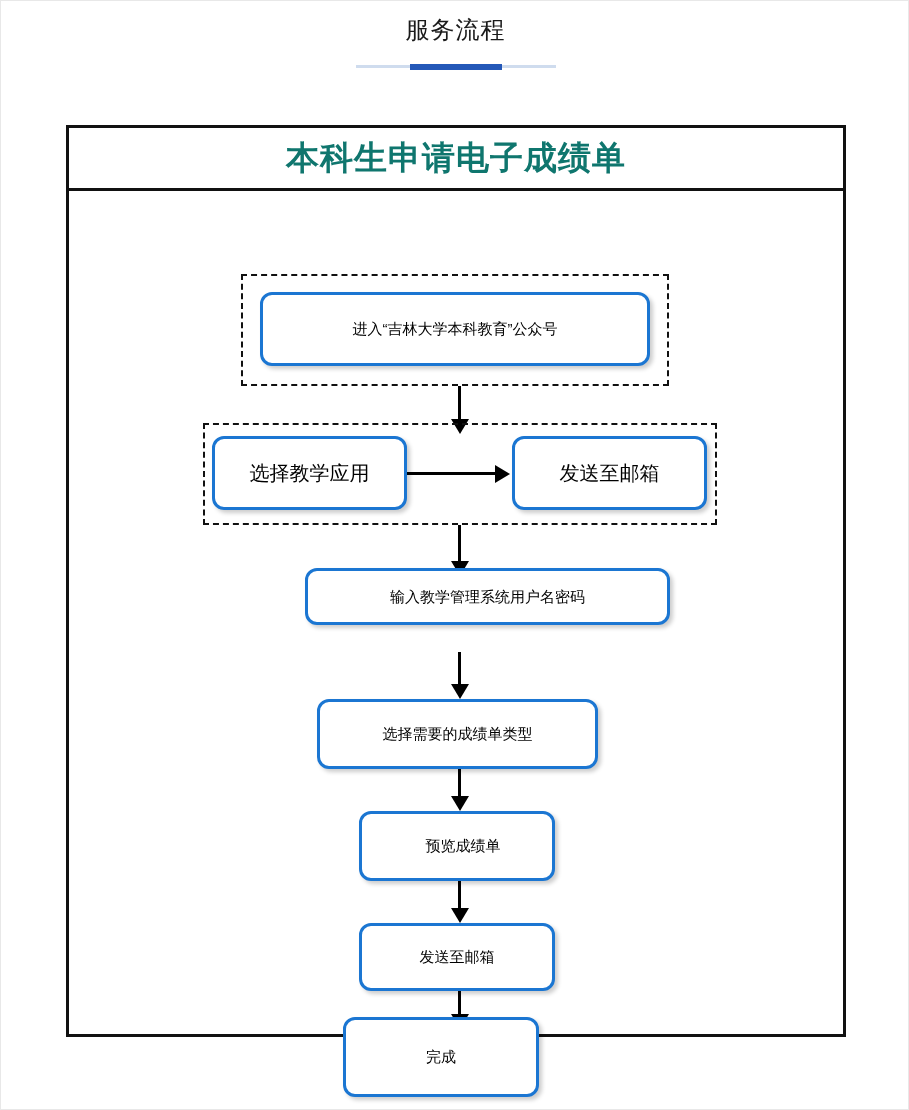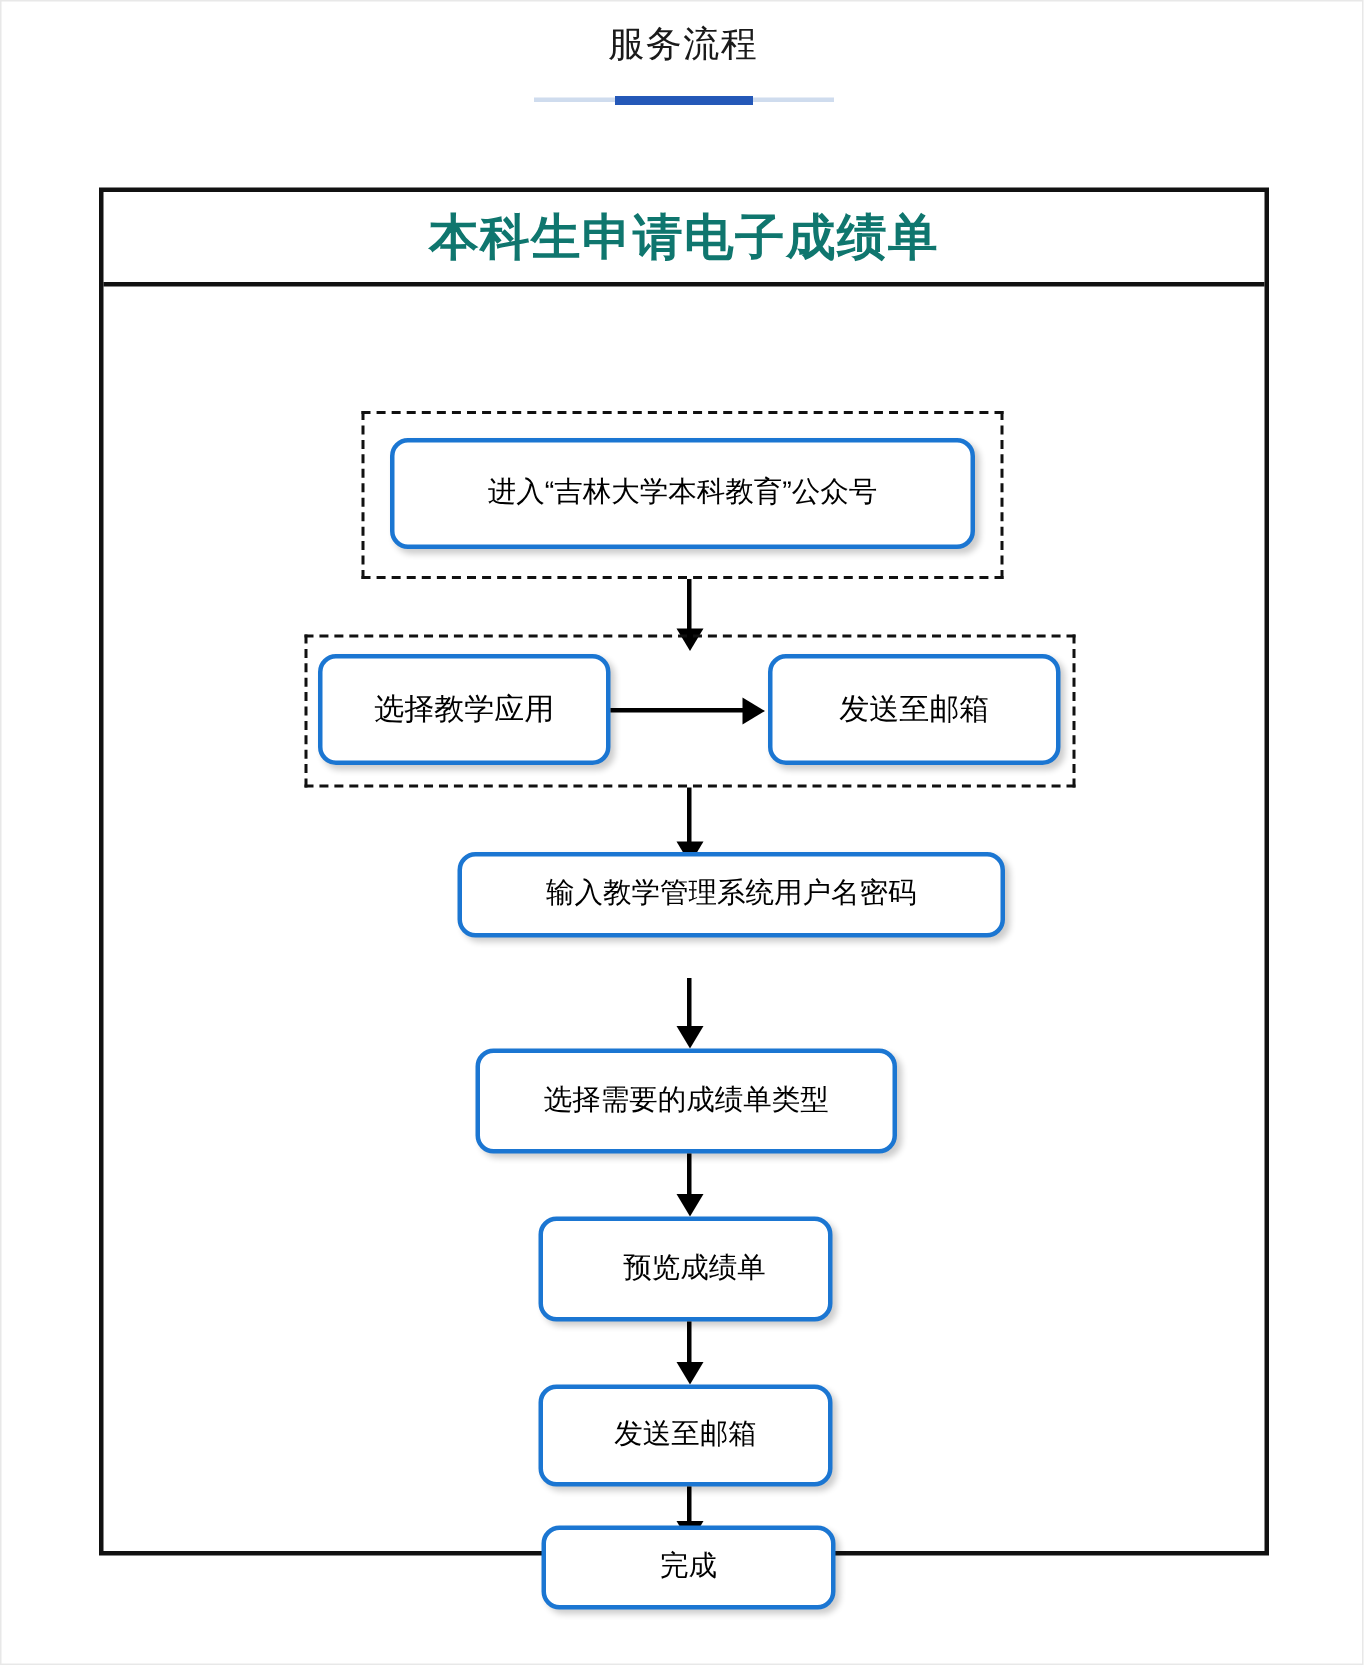--- a/index.html
+++ b/index.html
@@ -90,21 +90,21 @@
   .node {
     position: absolute;
     box-sizing: border-box;
     border: 3px solid #1b76d2;
     border-radius: 12px;
     background: #ffffff;
     display: flex;
     align-items: center;
     justify-content: center;
     text-align: center;
-    font-size: 19px;
+    font-size: 15px;
     line-height: 1.3;
     color: #000000;
     box-shadow: 3px 3px 4px rgba(0,0,0,0.20);
   }
   .node.small { font-size: 20px; }
 
   
   .conn-v {
     position: absolute;
     width: 3px;
@@ -180,16 +180,16 @@
     <div class="node" style="left:290px; top:620px; width:196px; height:70px;padding-left:12px;">预览成绩单</div>
 
     <div class="conn-v" style="left:389px; top:690px; width:3px; height:32px;"></div>
     <div class="arrow-down" style="left:382px; top:717px;"></div>
 
     <div class="node" style="left:290px; top:732px; width:196px; height:68px;">发送至邮箱</div>
 
     <div class="conn-v" style="left:389px; top:800px; width:3px; height:28px;"></div>
     <div class="arrow-down" style="left:382px; top:823px;"></div>
 
-    <div class="node" style="left:292px; top:826px; width:196px; height:56px;">完成</div>
+    <div class="node" style="left:274px; top:826px; width:196px; height:80px;">完成</div>
 
   </div>
 </div>
 
 </body></html>

